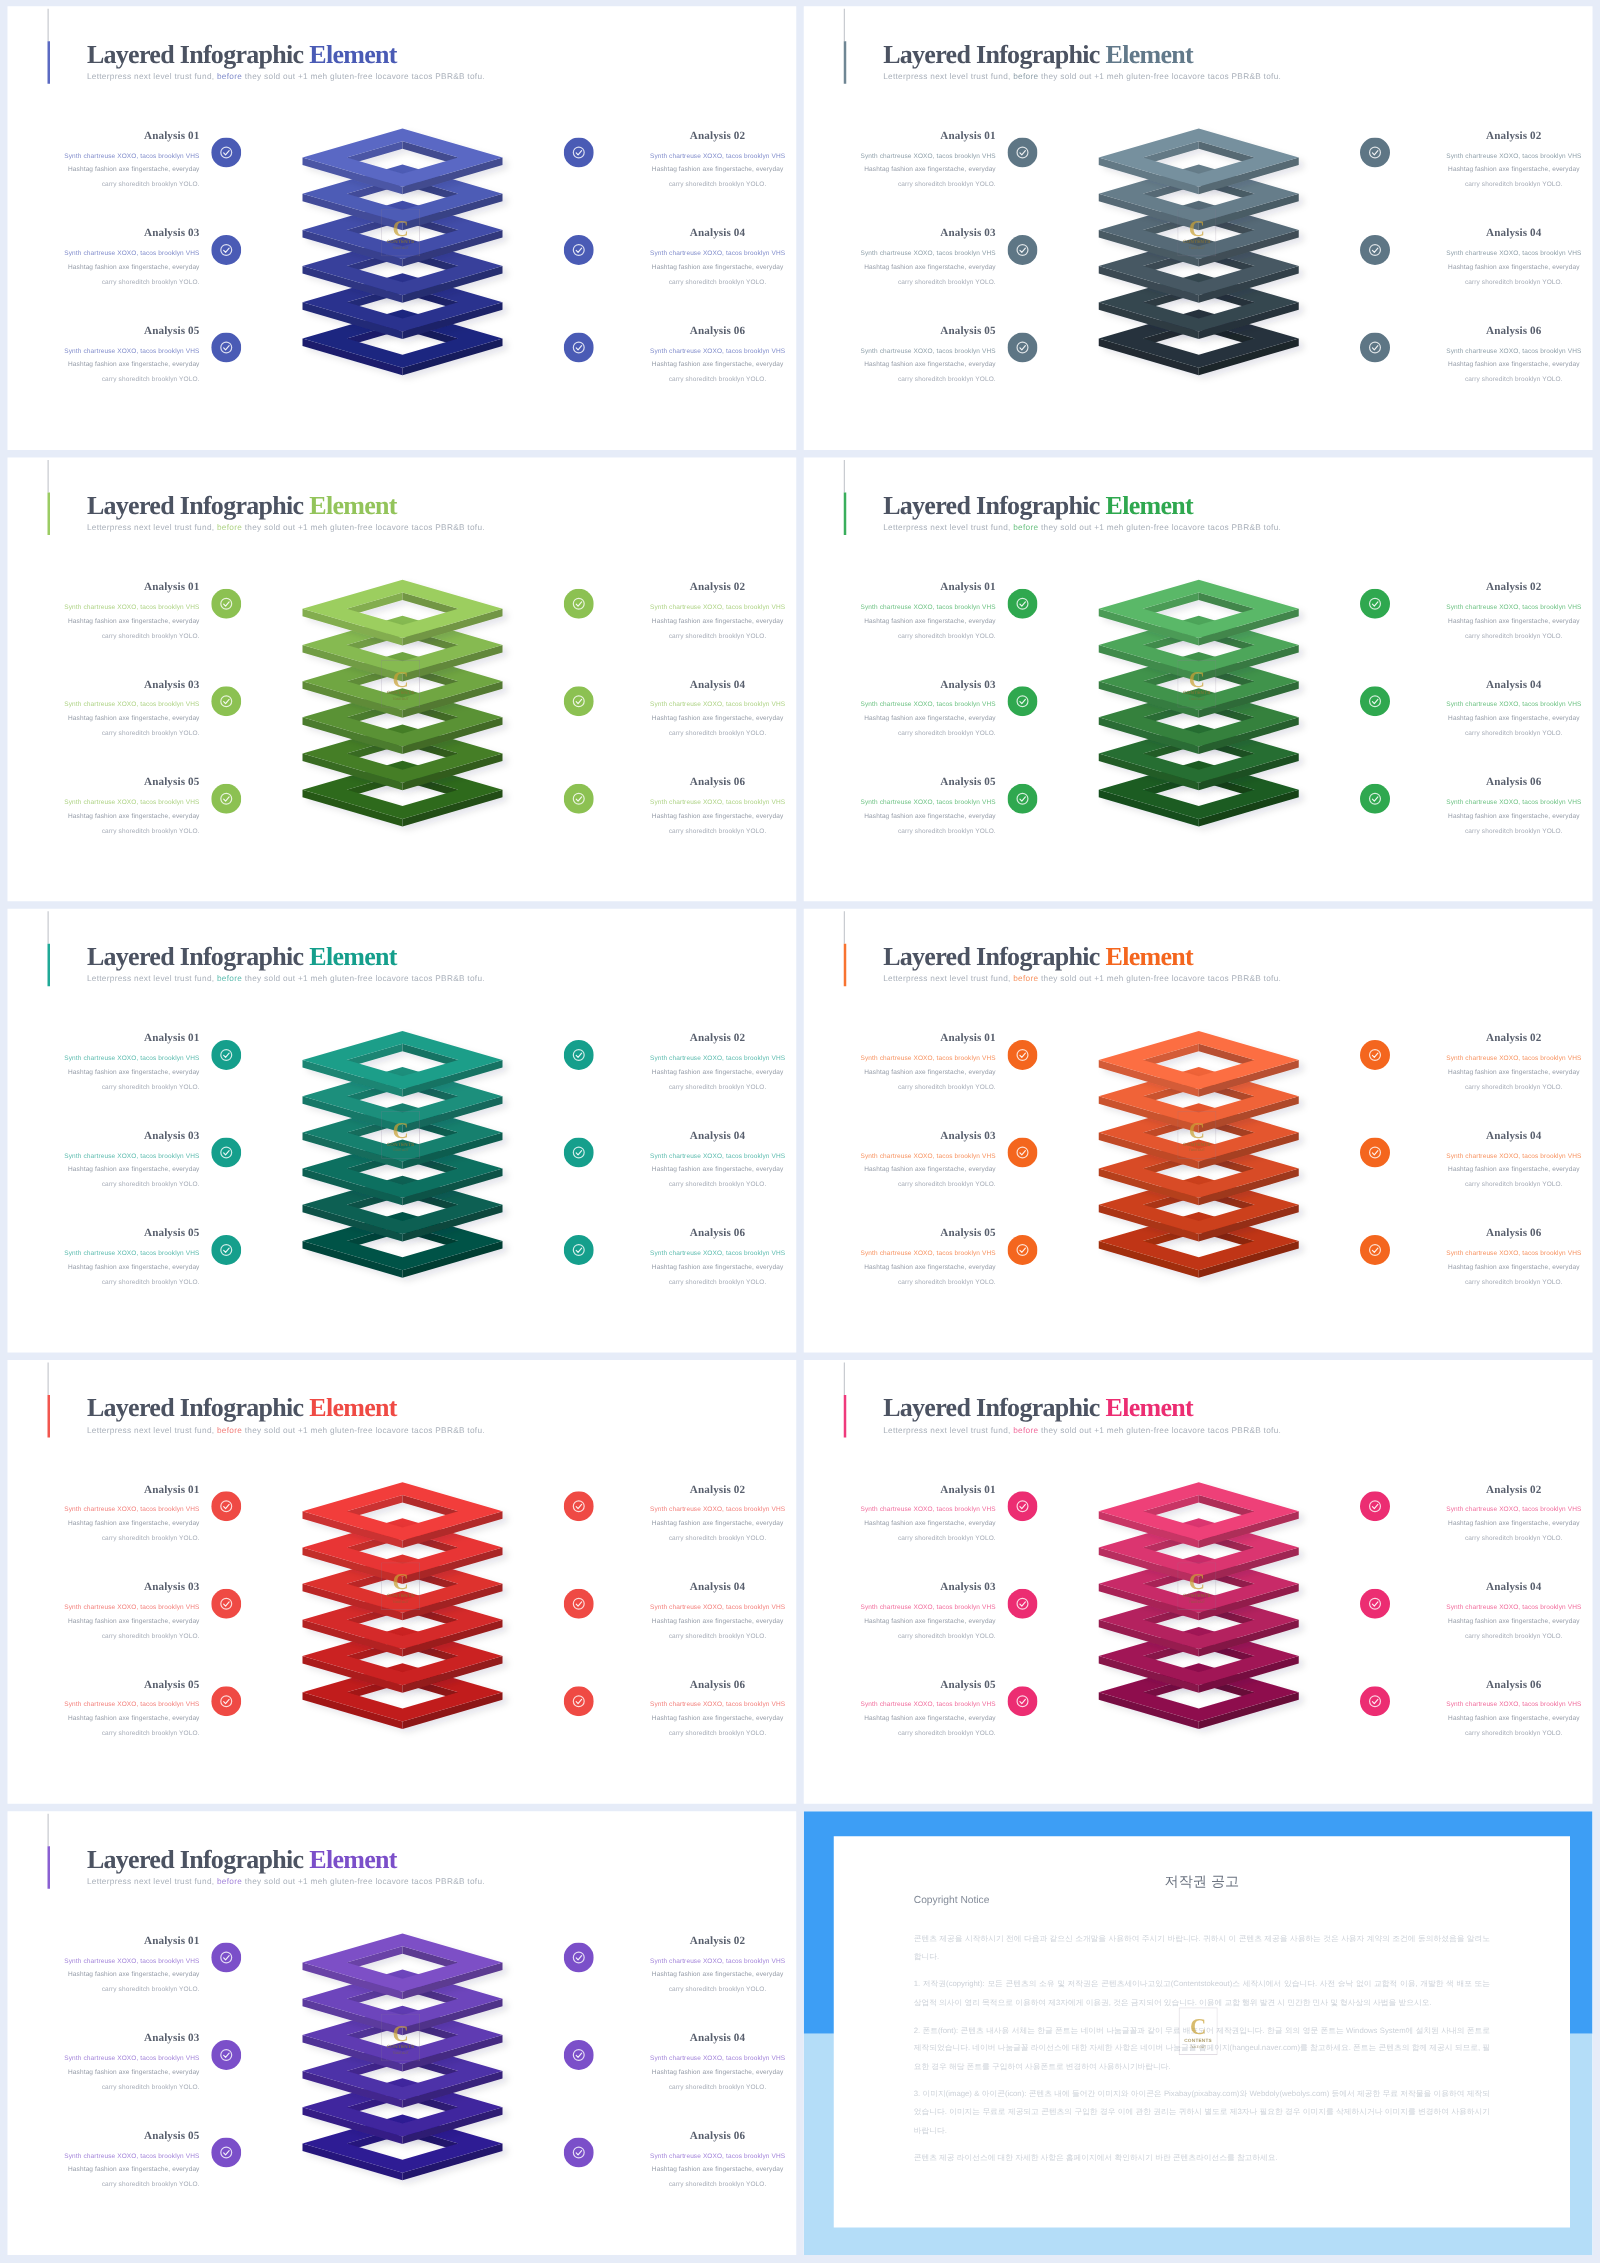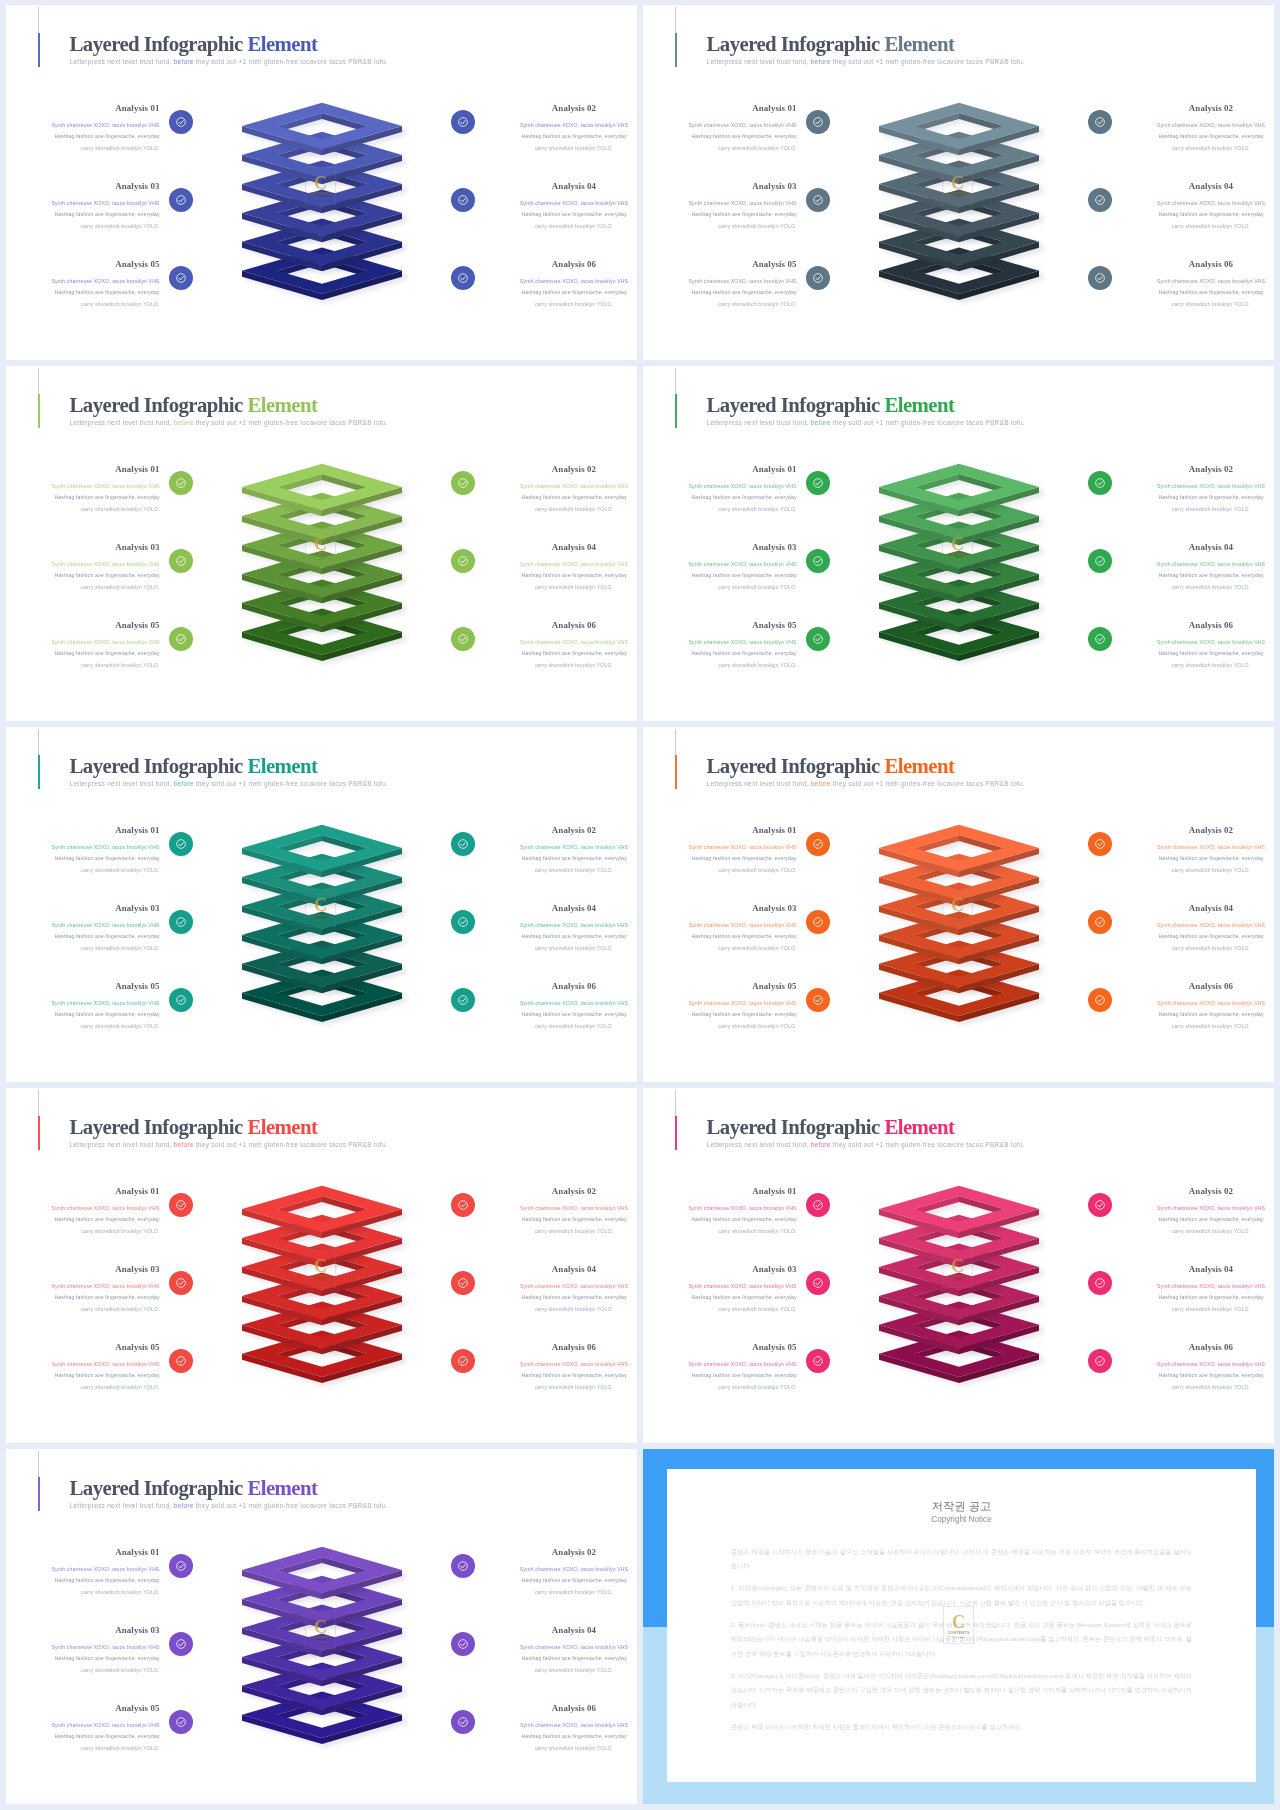--- a/index.html
+++ b/index.html
@@ -23,21 +23,21 @@
 .item.left{text-align:right;}
 .item.right{text-align:center;}
 .badge{position:absolute;width:24px;height:24px;border-radius:50%;}
 .badge svg{display:block;width:24px;height:24px;}
 .stack{position:absolute;}
 .stack svg{display:block;}
 .cp-top{position:absolute;left:0;top:0;width:100%;height:50%;background:#3d9ef5;}
 .cp-bot{position:absolute;left:0;bottom:0;width:100%;height:50%;background:#b4ddf8;}
 .cp-card{position:absolute;background:#fff;}
 .cp-h1{font-size:11.3px;color:#6b7380;text-align:center;line-height:15px;}
-.cp-h2{font-size:8.2px;color:#858d9a;text-align:center;line-height:12px;}
+.cp-h2{font-size:8.2px;color:#858d9a;text-align:left;line-height:12px;}
 .cp-p{font-size:6.2px;color:#ccd1d8;line-height:14.4px;text-align:justify;margin:0 0 7.8px 0;}
 .wm{position:absolute;pointer-events:none;}
 </style>
 </head>
 <body>
 
 <div class="grid">
 <div class="slide" style="left:6px;top:5px;width:631px;height:355px;">
   <div class="hdr">
         <div class="hdr-line"></div>

